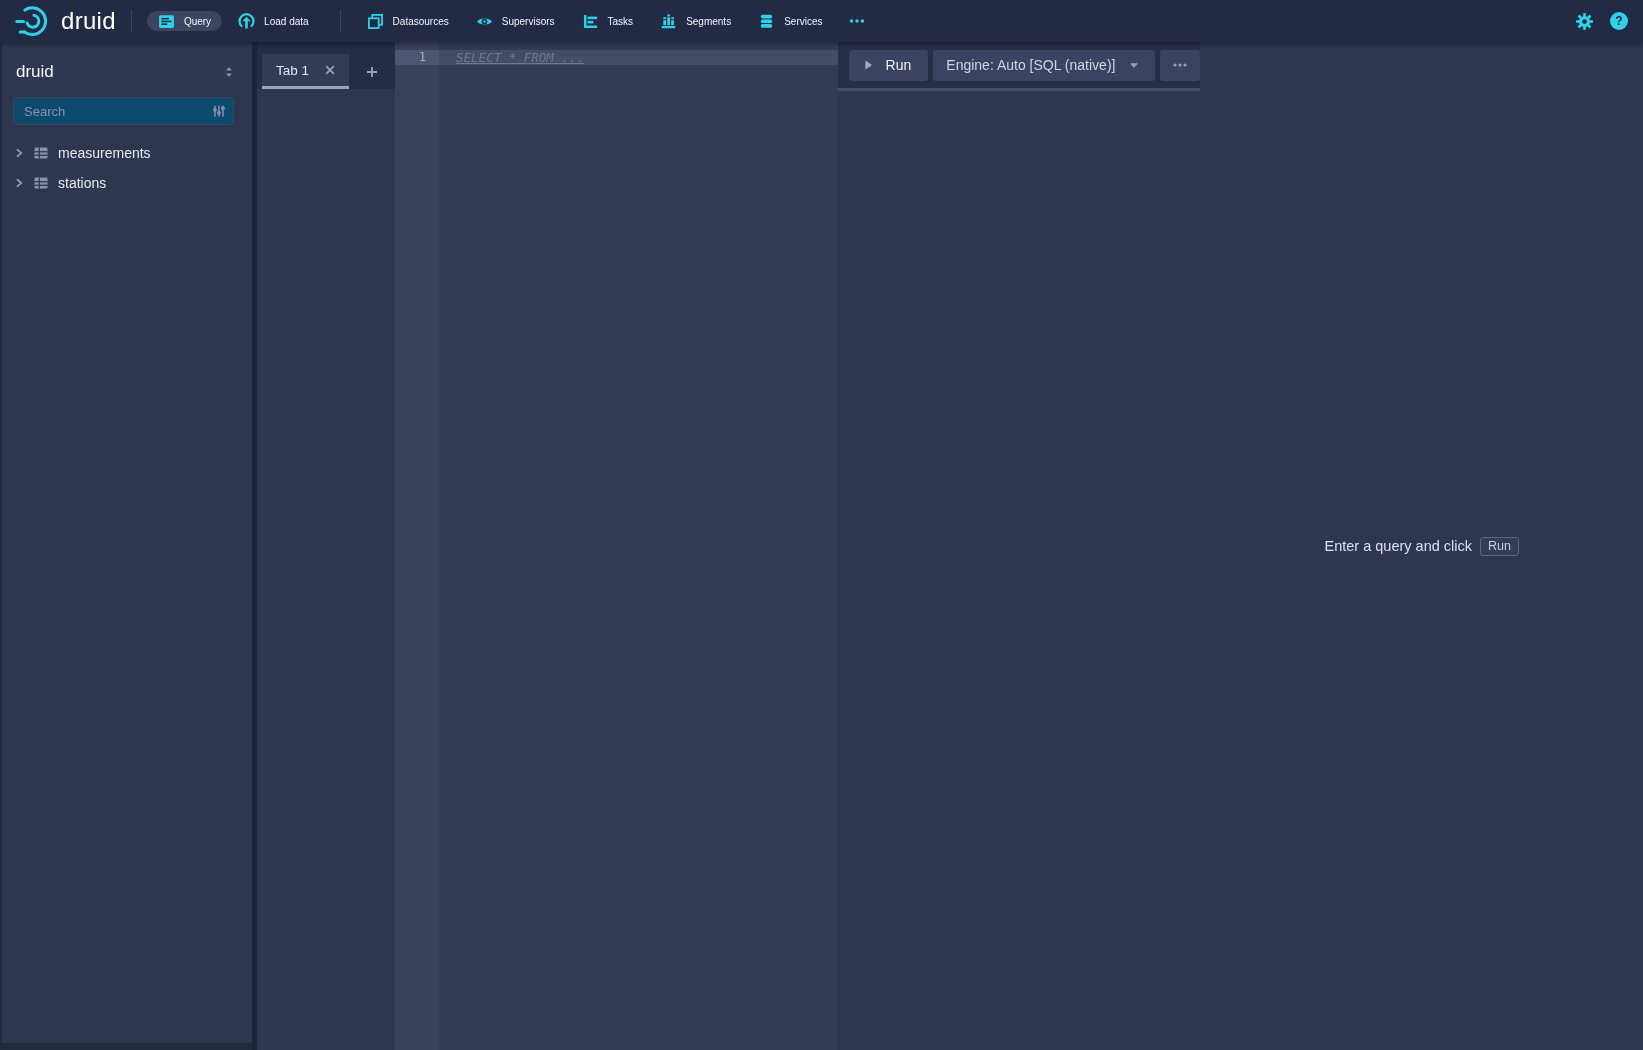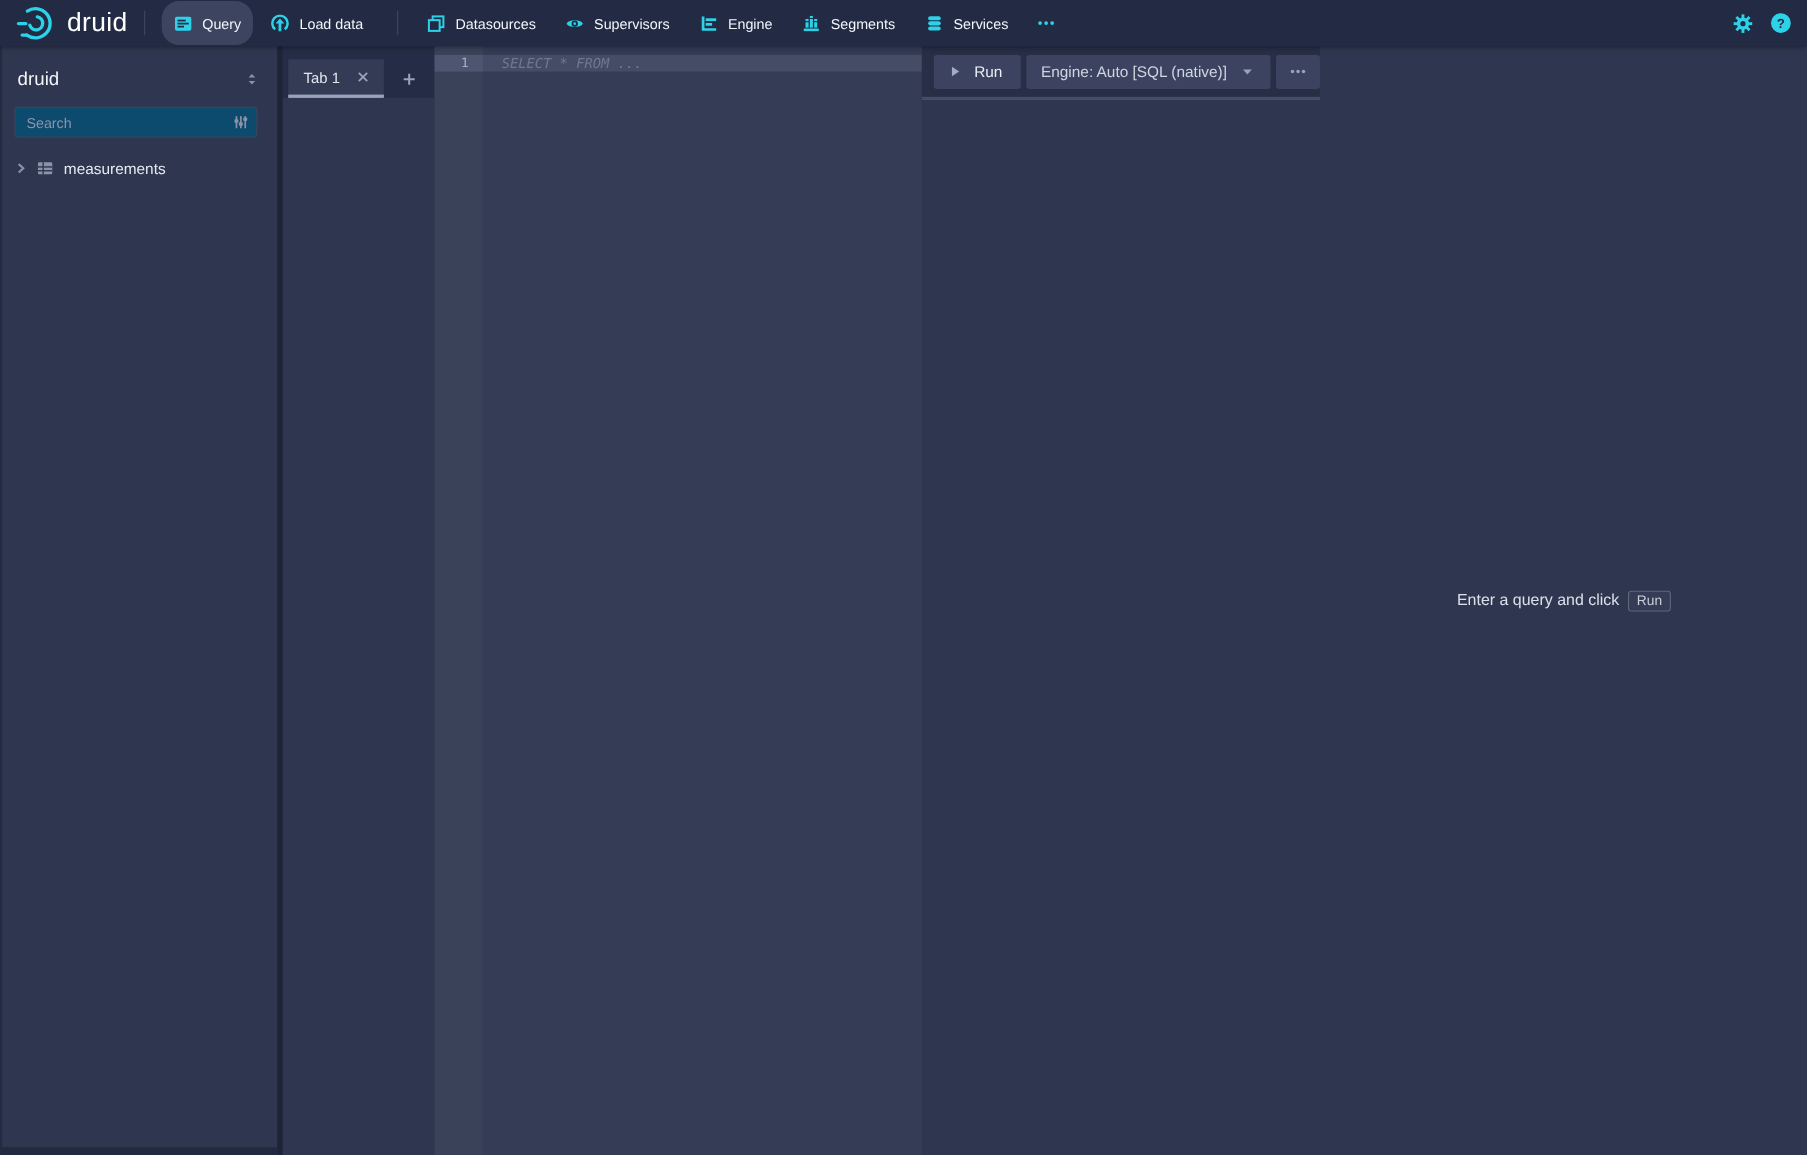--- a/index.html
+++ b/index.html
@@ -17,23 +17,23 @@
     display:flex; align-items:center;
     padding:0 10px 0 12px;
     position:relative; z-index:10;
     box-shadow:0 2px 5px rgba(0,0,0,.38);
   }
   .logo { display:flex; align-items:center; gap:9px; margin-left:2px; cursor:pointer; }
   .logo-text { color:#ffffff; font-size:24px; font-weight:400; letter-spacing:.3px; }
   .nav-divider { width:1px; height:22px; background:#3f4760; margin:0 15px; }
   .nav-item {
     display:flex; align-items:center; gap:9px;
-    height:40px; padding:0 11px; margin-right:5px;
+    height:20px; padding:0 11px; margin-right:5px;
     border-radius:16px; cursor:pointer;
-    color:#f3f6fa; font-size:13px; white-space:nowrap;
+    color:#f3f6fa; font-size:10px; white-space:nowrap;
   }
   .nav-item.active { background:#3c4460; }
   .nav-more { display:flex; align-items:center; padding:0 10px; height:32px; cursor:pointer; }
   .nav-right { margin-left:auto; display:flex; align-items:center; gap:15px; padding-right:4px; }
   .nav-icon-btn { cursor:pointer; display:flex; align-items:center; }
 
   
   .app { display:flex; height:1008px; }
 
   
@@ -85,21 +85,21 @@
   .current-line { position:absolute; left:0; right:0; top:8px; height:15px; background:#444c66; }
   .gutter-cell {
     position:absolute; left:0; top:8px; width:44px; height:15px;
     background:#4d5570; color:#a9b1c6;
     font-family:"DejaVu Sans Mono",monospace; font-size:11.5px;
     line-height:15px; text-align:right; padding-right:13px;
   }
   .editor-placeholder {
     position:absolute; left:61px; top:8px; height:15px; line-height:15px;
     font-family:"DejaVu Sans Mono",monospace; font-style:italic;
-    font-size:12.5px; color:#6f7890; white-space:pre;
+    font-size:12.5px; color:#6f7890; white-space:pre;text-decoration:underline;
   }
 
   
   .runbar {
     height:49px; background:#272e46;
     border-bottom:3px solid #454d68;
     display:flex; align-items:center; padding-left:11px; gap:5px; flex-shrink:0;
   }
   .btn {
     height:31px; background:#3b4360; border-radius:3px;
@@ -182,21 +182,21 @@
   </div>
 
   <div class="nav-item">
     <span>
       <svg width="17" height="17" viewBox="0 0 16 16">
         <path d="M3,1.8 V13 H14.2" stroke="#2ED2E8" stroke-width="2.3" fill="none"></path>
         <rect x="5.2" y="3.4" width="9" height="2.4" fill="#2ED2E8"></rect>
         <rect x="5.2" y="7.4" width="5.5" height="2.4" fill="#2ED2E8"></rect>
       </svg>
     </span>
-    <span>Engine</span>
+    <span>Tasks</span>
   </div>
 
   <div class="nav-item">
     <span>
       <svg width="17" height="17" viewBox="0 0 16 16" fill="#2ED2E8">
         <rect x="1.6" y="12.2" width="12.8" height="2.2"></rect>
         <rect x="3.1" y="6.8" width="2.6" height="4.6"></rect>
         <rect x="6.8" y="4" width="2.6" height="7.4"></rect>
         <rect x="10.5" y="6.8" width="2.6" height="4.6"></rect>
         <rect x="3.1" y="4" width="2.6" height="1.8"></rect>
@@ -295,20 +295,36 @@
         <span class="ticon">
           <svg width="16" height="16" viewBox="0 0 16 16">
             <rect x="1.5" y="2.5" width="13" height="11" rx="1.2" fill="#8b93a9"></rect>
             <rect x="5.6" y="2.5" width="1.3" height="11" fill="#2f3750"></rect>
             <rect x="1.5" y="6.1" width="13" height="1.3" fill="#2f3750"></rect>
             <rect x="1.5" y="9.6" width="13" height="1.3" fill="#2f3750"></rect>
           </svg>
         </span>
         <span>measurements</span>
       </div>
+      <div class="tree-row">
+        <span>
+          <svg width="16" height="16" viewBox="0 0 16 16">
+              <path d="M6,4.2 L10.2,8 L6,11.8" stroke="#8b93a9" stroke-width="1.9" fill="none"></path>
+            </svg>
+        </span>
+        <span class="ticon">
+          <svg width="16" height="16" viewBox="0 0 16 16">
+            <rect x="1.5" y="2.5" width="13" height="11" rx="1.2" fill="#8b93a9"></rect>
+            <rect x="5.6" y="2.5" width="1.3" height="11" fill="#2f3750"></rect>
+            <rect x="1.5" y="6.1" width="13" height="1.3" fill="#2f3750"></rect>
+            <rect x="1.5" y="9.6" width="13" height="1.3" fill="#2f3750"></rect>
+          </svg>
+        </span>
+        <span>stations</span>
+      </div>
     </div>
 
     <div class="sidebar-bottom"></div>
   </div>
 
   <div class="main">
 
     <div class="tabbar">
       <div class="tab">
         <span>Tab 1</span>

